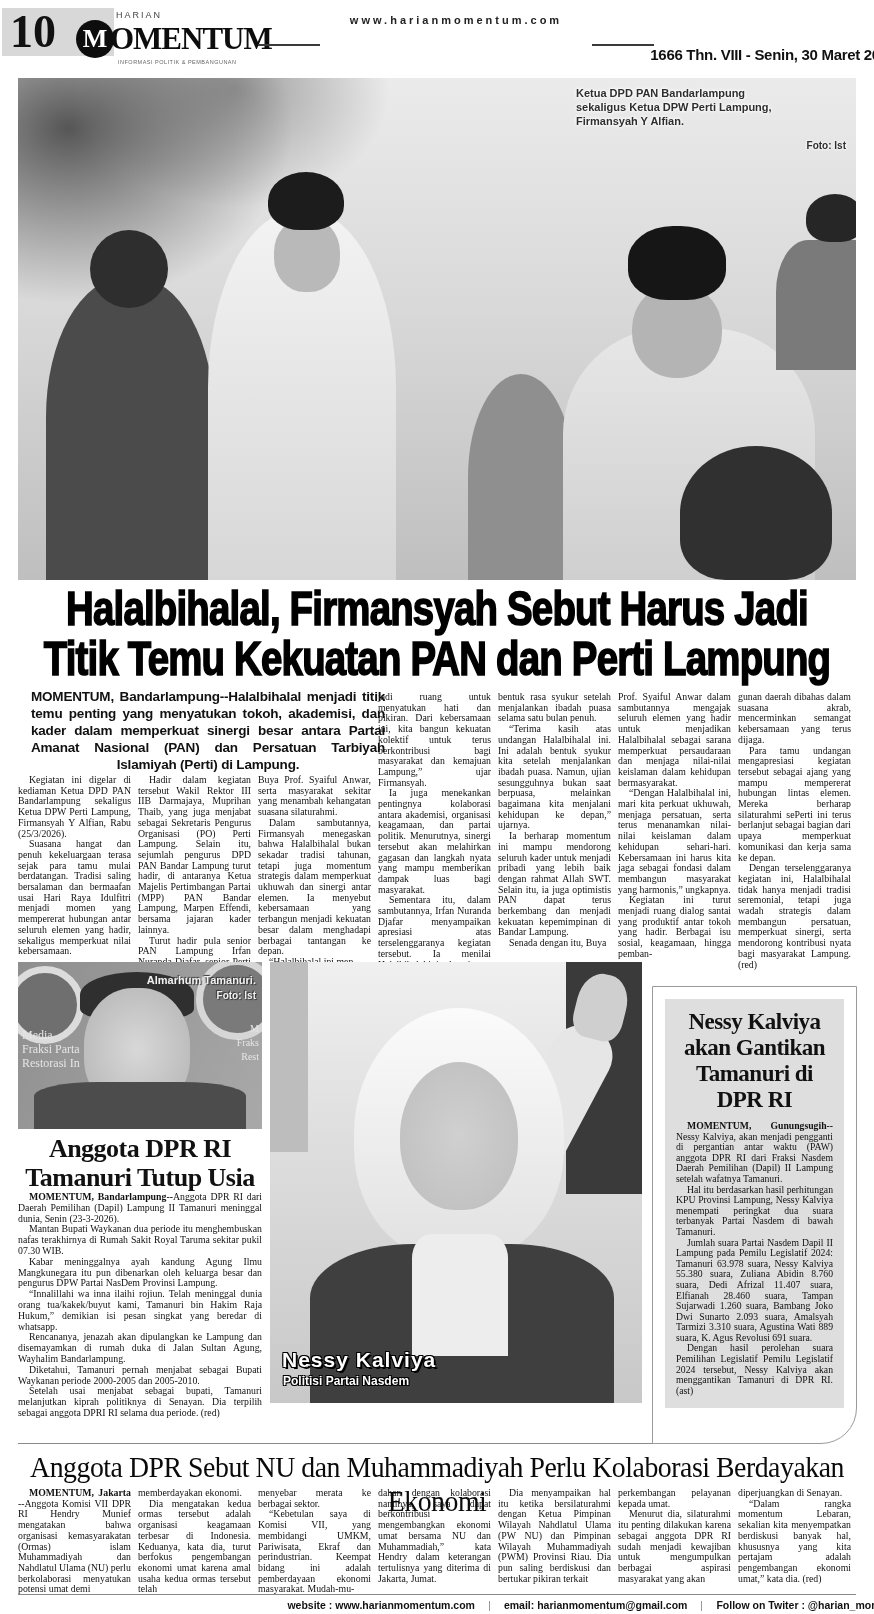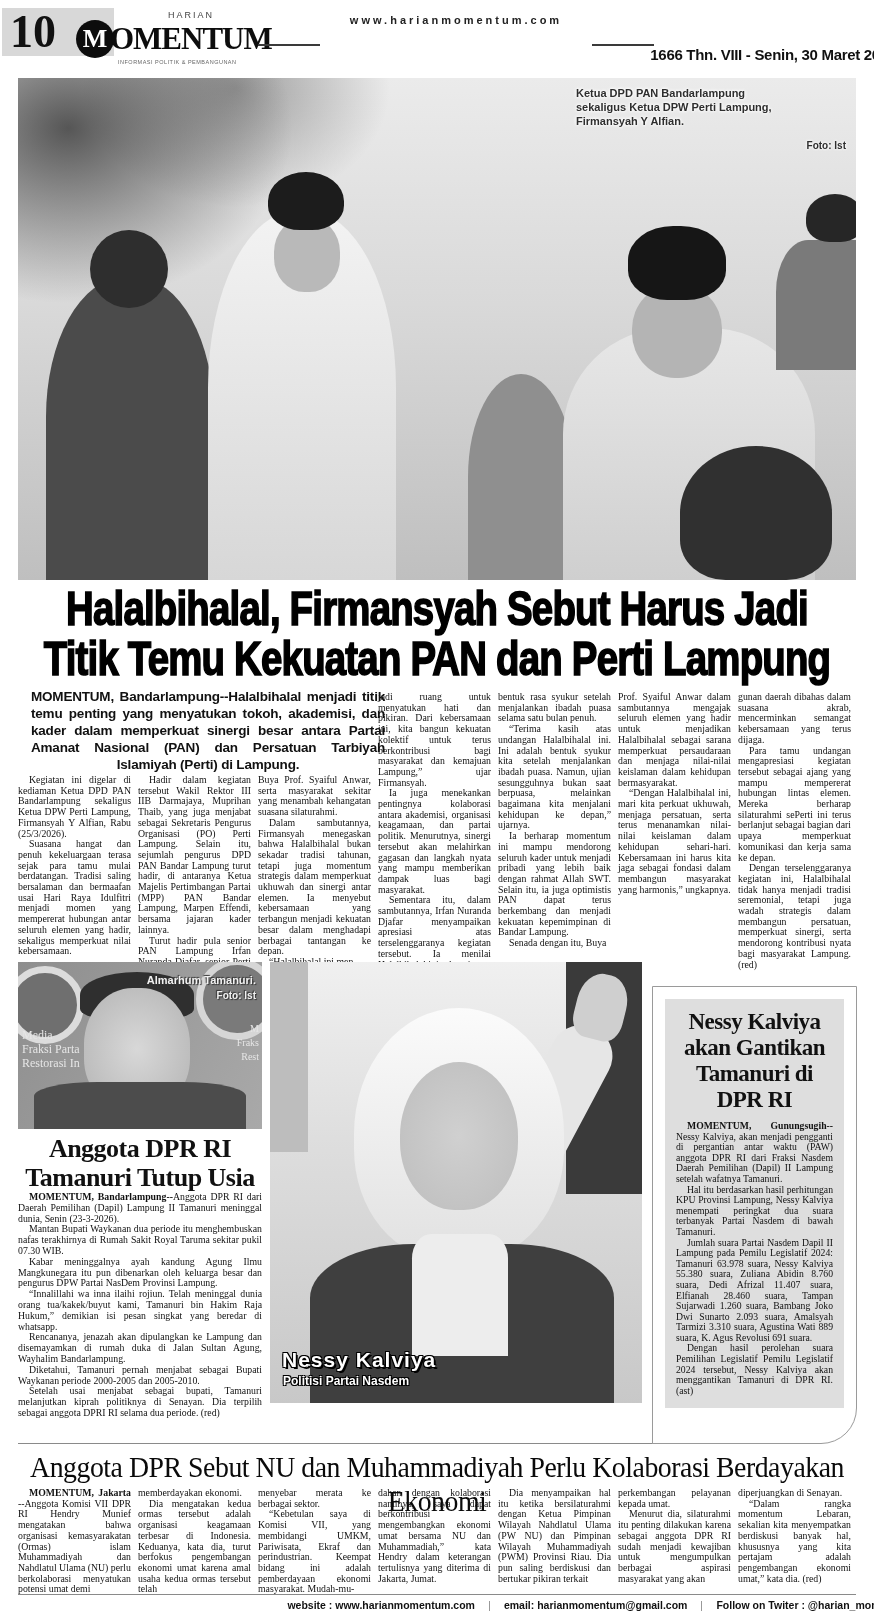--- a/index.html
+++ b/index.html
@@ -5,21 +5,21 @@
   html,body{margin:0;padding:0;background:#e9e9e9;}
   #page{position:relative;width:874px;height:1614px;background:#fff;margin:0 auto;overflow:hidden;
         font-family:"Liberation Serif",serif;color:#111;padding-left:38px;}
   #page *{box-sizing:border-box;}
   .abs{position:absolute;}
 
   
   .pagenum-box{left:2px;top:8px;width:112px;height:48px;background:#d8d8d8;}
   .pagenum{font-family:"Liberation Serif",serif;font-weight:bold;font-size:46px;line-height:48px;padding-left:8px;}
   .logo{left:76px;top:10px;width:190px;}
-  .logo-harian{font-family:"Liberation Sans",sans-serif;font-size:9px;letter-spacing:2px;color:#444;margin-left:40px;text-align:center;}
+  .logo-harian{font-family:"Liberation Sans",sans-serif;font-size:9px;letter-spacing:2px;color:#444;margin-left:40px;}
   .logo-row{display:flex;align-items:center;}
   .logo-circle{width:38px;height:38px;border-radius:50%;background:#0d0d0d;color:#fff;display:flex;align-items:center;justify-content:center;
                font-family:"Liberation Serif",serif;font-weight:bold;font-size:26px;flex:0 0 38px;}
   .logo-rest{font-family:"Liberation Serif",serif;font-weight:bold;font-size:31px;letter-spacing:-1px;margin-left:-4px;color:#0d0d0d;}
   .logo-tag{font-family:"Liberation Sans",sans-serif;font-size:5.5px;color:#666;letter-spacing:.5px;margin-left:42px;margin-top:1px;}
   .site-url{left:0;right:0;top:14px;text-align:center;font-family:"Liberation Sans",sans-serif;
             font-weight:bold;font-size:11px;letter-spacing:3px;color:#222;}
   .section-title{left:0;right:0;top:26px;text-align:center;font-family:"Liberation Serif",serif;
                  font-size:40px;color:#b5b5b5;letter-spacing:7px;}
   .dash{top:44px;width:62px;border-top:2px solid #3a3a3a;}
@@ -193,20 +193,21 @@
   </div>
   <div class="abs mcol mc-high mx5">
     <p class="noind">bentuk rasa syukur setelah menjalankan ibadah puasa selama satu bulan penuh.</p>
     <p class="ind">“Terima kasih atas undangan Halalbihalal ini. Ini adalah bentuk syukur kita setelah menjalankan ibadah puasa. Namun, ujian sesungguhnya bukan saat berpuasa, melainkan bagaimana kita menjalani kehidupan ke depan,” ujarnya.</p>
     <p class="ind">Ia berharap momentum ini mampu mendorong seluruh kader untuk menjadi pribadi yang lebih baik dengan rahmat Allah SWT. Selain itu, ia juga optimistis PAN dapat terus berkembang dan menjadi kekuatan kepemimpinan di Bandar Lampung.</p>
     <p class="ind">Senada dengan itu, Buya</p>
   </div>
   <div class="abs mcol mc-high mx6">
     <p class="noind">Prof. Syaiful Anwar dalam sambutannya mengajak seluruh elemen yang hadir untuk menjadikan Halalbihalal sebagai sarana memperkuat persaudaraan dan menjaga nilai-nilai keislaman dalam kehidupan bermasyarakat.</p>
     <p class="ind">“Dengan Halalbihalal ini, mari kita perkuat ukhuwah, menjaga persatuan, serta terus menanamkan nilai-nilai keislaman dalam kehidupan sehari-hari. Kebersamaan ini harus kita jaga sebagai fondasi dalam membangun masyarakat yang harmonis,” ungkapnya.</p>
+    <p class="ind">Kegiatan ini turut menjadi ruang dialog santai yang produktif antar tokoh yang hadir. Berbagai isu sosial, keagamaan, hingga pemban-</p>
   </div>
   <div class="abs mcol mc-high mx7">
     <p class="noind">gunan daerah dibahas dalam suasana akrab, mencerminkan semangat kebersamaan yang terus dijaga.</p>
     <p class="ind">Para tamu undangan mengapresiasi kegiatan tersebut sebagai ajang yang mampu mempererat hubungan lintas elemen. Mereka berharap silaturahmi sePerti ini terus berlanjut sebagai bagian dari upaya memperkuat komunikasi dan kerja sama ke depan.</p>
     <p class="ind">Dengan terselenggaranya kegiatan ini, Halalbihalal tidak hanya menjadi tradisi seremonial, tetapi juga wadah strategis dalam membangun persatuan, memperkuat sinergi, serta mendorong kontribusi nyata bagi masyarakat Lampung. (red)</p>
   </div>
 
   <div class="abs tam-photo">
     <div class="shape t-ring1"></div>
     <div class="shape t-ring2"></div>

